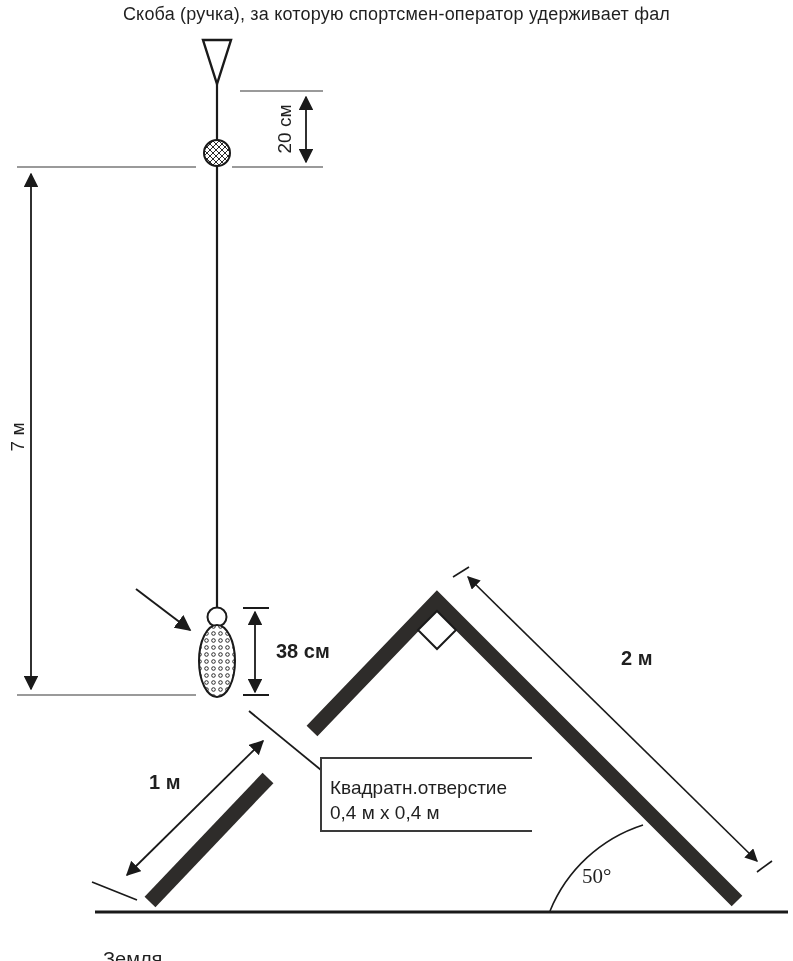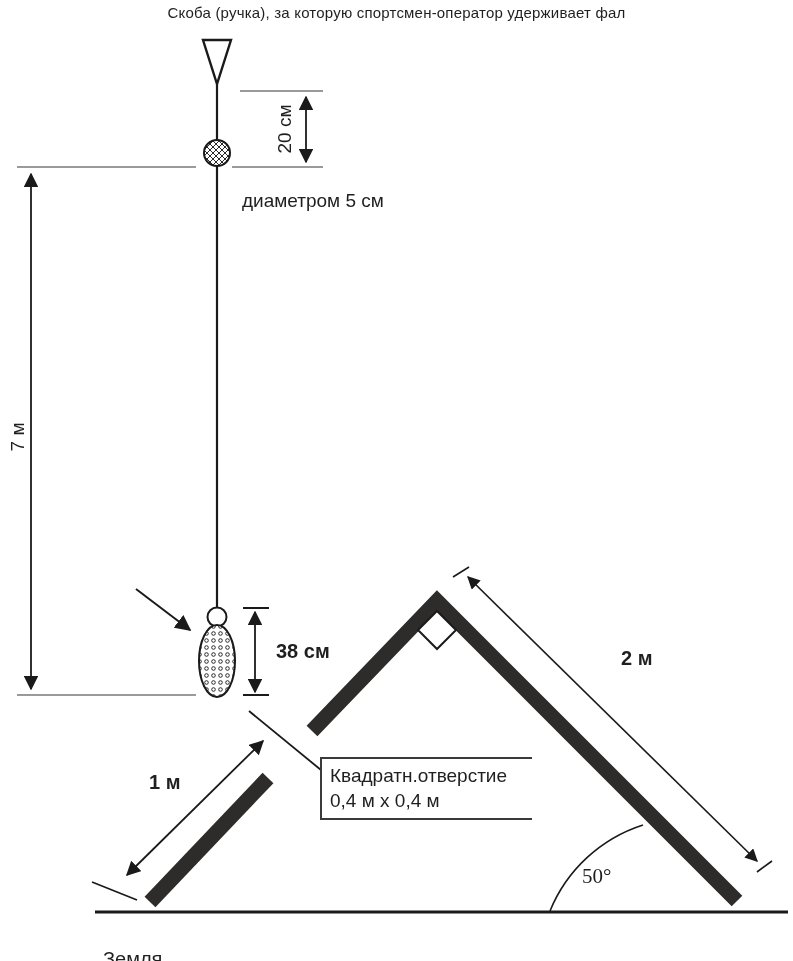--- a/index.html
+++ b/index.html
@@ -2,37 +2,37 @@
 <html><head>
 <meta charset="utf-8">
 <style>
   html,body{margin:0;padding:0;background:#ffffff;}
   #canvas{
     position:relative;width:793px;height:961px;background:#ffffff;overflow:hidden;
     font-family:"Liberation Sans","DejaVu Sans",sans-serif;color:#1f1f1f;
   }
   #linework{position:absolute;left:0;top:0;width:793px;height:961px;}
   .lbl{position:absolute;white-space:nowrap;color:#1f1f1f;}
-  .title{left:0;top:4px;width:100%;text-align:center;font-size:15px;letter-spacing:.2px;}
+  .title{left:0;top:4px;width:100%;text-align:center;font-size:18px;letter-spacing:.2px;}
   .vtext{display:flex;align-items:center;justify-content:center;transform:rotate(-90deg);font-size:19px;}
   .d20{left:247px;top:91px;width:76px;height:76px;}
   .d7{left:-14px;top:405px;width:64px;height:64px;}
   .multiline{line-height:23px;font-size:19px;}
   .multiline div{white-space:pre;}
   .ball-label{left:242px;top:189px;}
   .pin-label{left:59px;top:509px;}
   .d38{left:276px;top:640px;font-size:20px;font-weight:600;text-align:right;}
   .d1m{left:149px;top:771px;font-size:20px;font-weight:600;}
   .d2m{left:621px;top:647px;font-size:20px;font-weight:600;}
   .deg45{left:582px;top:864px;font-size:21px;font-family:"Liberation Serif","DejaVu Serif",serif;}
   .ground-label{left:103px;top:925px;font-size:20px;margin-top:23px;}
   .hole-box{
     left:320px;top:757px;width:198px;
     border-left:2px solid #3a3a3a;border-top:2px solid #3a3a3a;border-bottom:2px solid #3a3a3a;
-    padding:4px 4px 5px 8px;font-size:19px;line-height:25px;background:#ffffff;
+    padding:16px 4px 5px 8px;font-size:19px;line-height:25px;background:#ffffff;
   }
   .hole-box div{white-space:pre;}
 </style>
 </head>
 <body>
 
 <div id="canvas">
 
   <svg id="linework" viewBox="0 0 793 961" xmlns="http://www.w3.org/2000/svg">
     <defs>
@@ -92,21 +92,20 @@
     <path d="M550,911 A150,150 0 0 1 643,825" fill="none" stroke="#1a1a1a" stroke-width="1.6"></path>
 
     <line x1="95" y1="912" x2="788" y2="912" stroke="#1a1a1a" stroke-width="3"></line>
   </svg>
 
   <div class="lbl title">Скоба (ручка), за которую спортсмен-оператор удерживает фал</div>
 
   <div class="lbl vtext d20">20 см</div>
 
   <div class="lbl multiline ball-label">
-    <div>диаметром 5 см</div>
   </div>
 
   <div class="lbl vtext d7">7 м</div>
 
 
   <div class="lbl d38">38 см</div>
 
   <div class="lbl d1m">1 м</div>
 
   <div class="lbl hole-box">

